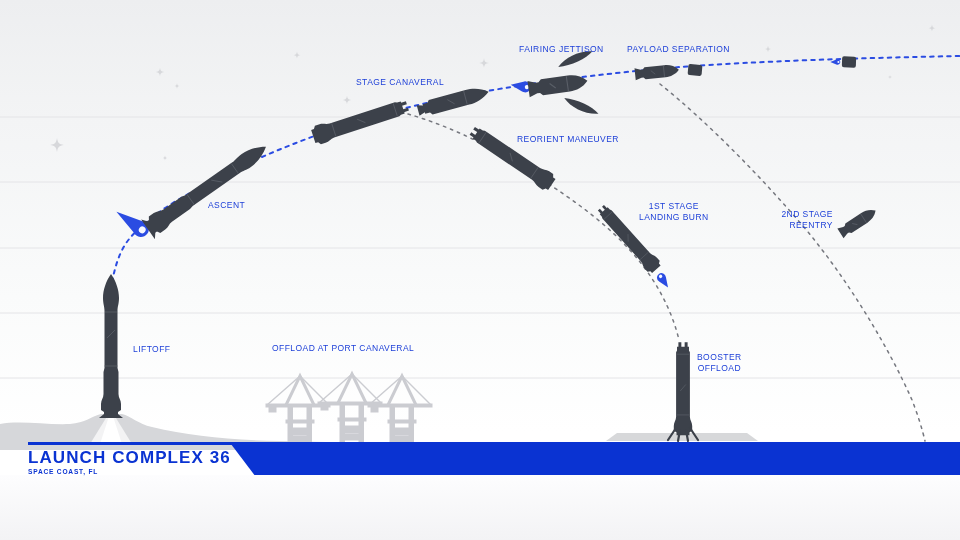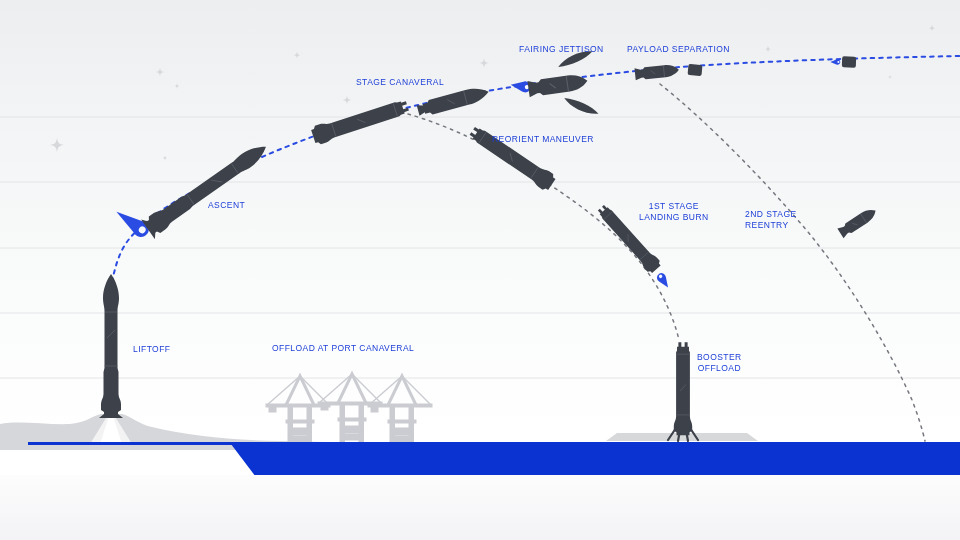--- a/index.html
+++ b/index.html
@@ -31,21 +31,21 @@
   .rkt-detail{stroke:#5a5f68;stroke-width:.8;}
   .flame{fill:var(--trajectory-blue);}
   .flame-core{fill:#f6f8ff;}
   .legs{stroke:var(--rocket-dark);stroke-width:2.2;stroke-linecap:round;fill:none;}
 
   .lbl{
     position:absolute;z-index:3;color:var(--accent-blue);
     font-size:8.5px;font-weight:400;letter-spacing:.45px;line-height:10.5px;
     white-space:nowrap;
   }
-  .lbl.align-r{}
+  .lbl.align-r{text-align:right;}
   .banner{
     position:absolute;z-index:2;left:0;top:442px;width:960px;height:33px;
     background:var(--banner-blue);
     -webkit-clip-path:polygon(23.9% 0,100% 0,100% 100%,26.5% 100%);
     clip-path:polygon(23.9% 0,100% 0,100% 100%,26.5% 100%);
   }
   .banner-line{
     position:absolute;z-index:2;left:28px;top:442px;width:204px;height:2.5px;
     background:var(--banner-blue);
   }
@@ -214,21 +214,21 @@
   </div>
   <div class="lbl" style="left:356px;top:77px;">
     <span>STAGE CANAVERAL</span>
   </div>
   <div class="lbl" style="left:519px;top:44px;">
     <span>FAIRING JETTISON</span>
   </div>
   <div class="lbl" style="left:627px;top:44px;">
     <span>PAYLOAD SEPARATION</span>
   </div>
-  <div class="lbl" style="left:492px;top:134px;">
+  <div class="lbl" style="left:517px;top:134px;">
     <span>REORIENT MANEUVER</span>
   </div>
   <div class="lbl" style="left:639px;top:201px;text-align:center;">
     <div>1ST STAGE</div>
     <div>LANDING BURN</div>
   </div>
   <div class="lbl align-r" style="left:745px;top:209px;width:88px;">
     <div>2ND STAGE</div>
     <div>REENTRY</div>
   </div>
@@ -236,14 +236,18 @@
     <div>BOOSTER</div>
     <div>OFFLOAD</div>
   </div>
   <div class="lbl" style="left:272px;top:343px;">
     <span>OFFLOAD AT PORT CANAVERAL</span>
   </div>
 
   <div class="footer-bg"></div>
   <div class="banner-line"></div>
   <div class="banner"></div>
+  <div class="site-block">
+    <div class="site-title">LAUNCH COMPLEX 36</div>
+    <div class="site-subtitle">SPACE COAST, FL</div>
+  </div>
 
 </div>
 
 </body></html>

